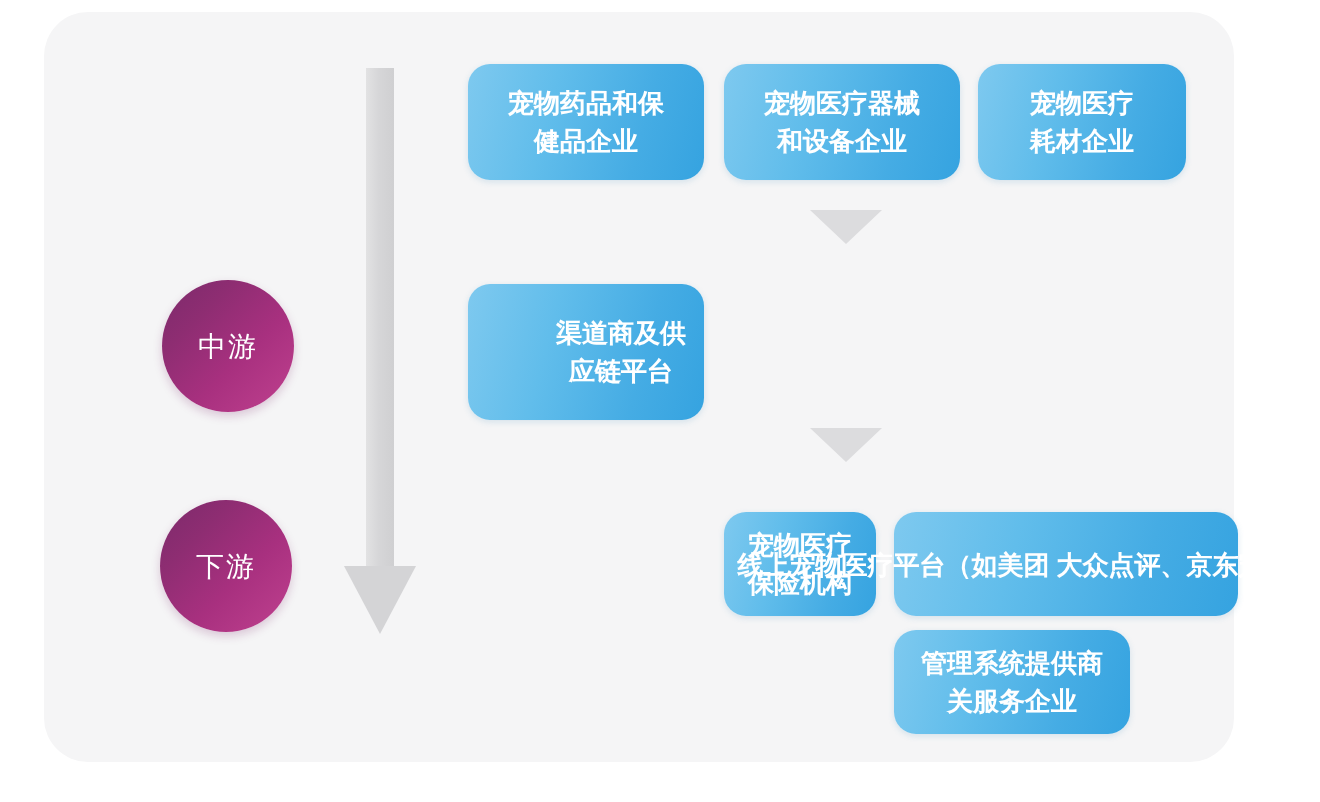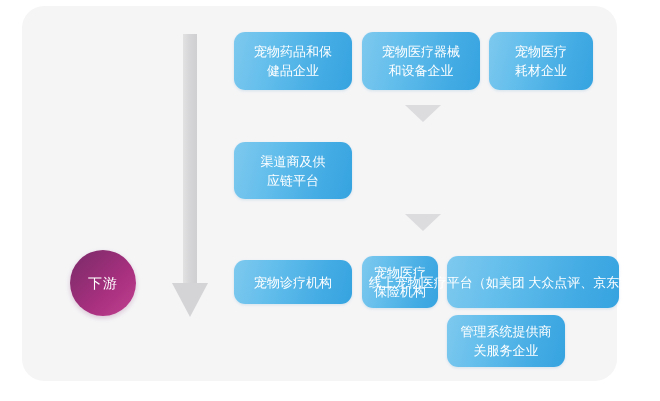--- a/index.html
+++ b/index.html
@@ -32,21 +32,21 @@
   .stage-circle span{
     color:#ffffff;
     font-size:14px;
     letter-spacing:1px;
     font-weight:400;
     line-height:1;
     white-space:nowrap;
   }
   #circle-0{left:59px;top:25px;}
   #circle-1{left:59px;top:134px;}
-  #circle-2{left:48px;top:244px;justify-content:center;}
+  #circle-2{left:58px;top:244px;justify-content:center;}
 
   
   #main-arrow{
     position:absolute;
     left:150px;top:28px;
     width:36px;height:283px;
   }
   #main-arrow .shaft{
     position:absolute;
     left:11px;top:0;
@@ -82,43 +82,46 @@
     display:flex;align-items:center;justify-content:center;
     box-sizing:border-box;
     padding:4px 9px;
   }
   .node span{
     color:#ffffff;
     font-size:13px;
     line-height:19px;
     text-align:center;
     white-space:pre-line;
-    font-weight:400;
+    font-weight:700;
   }
   .node.wide span{white-space:nowrap;}
 
   
   #node-0{left:212px;top:26px;width:118px;height:58px;}
   #node-1{left:340px;top:26px;width:118px;height:58px;}
   #node-2{left:467px;top:26px;width:104px;height:58px;}
   
-  #node-3{left:212px;top:136px;width:118px;height:57px;}
+  #node-3{left:212px;top:136px;width:118px;height:68px;justify-content:flex-end;}
   #node-4{left:340px;top:136px;width:120px;height:58px;}
   #node-5{left:466px;top:136px;width:115px;height:58px;}
   
   #node-6{left:212px;top:254px;width:118px;height:44px;}
   #node-7{left:340px;top:250px;width:76px;height:52px;}
   #node-8{left:425px;top:250px;width:172px;height:52px;}
   #node-9{left:425px;top:309px;width:118px;height:52px;}
 </style>
 </head>
 <body>
 
 <div id="panel">
 
+  <div class="stage-circle" id="circle-1">
+    <span>中游</span>
+  </div>
   <div class="stage-circle" id="circle-2">
     <span>下游</span>
   </div>
 
   <div id="main-arrow">
     <div class="shaft"></div>
     <div class="head"></div>
   </div>
 
   <div class="chevron" id="chevron-0"></div>
@@ -135,23 +138,20 @@
   <div class="node" id="node-2">
     <span>宠物医疗
 耗材企业</span>
   </div>
 
   <div class="node" id="node-3">
     <span>渠道商及供
 应链平台</span>
   </div>
 
-  <div class="node" id="node-6">
-    <span>宠物诊疗机构</span>
-  </div>
   <div class="node" id="node-7">
     <span>宠物医疗
 保险机构</span>
   </div>
   <div class="node wide" id="node-8">
     <span>线上宠物医疗平台（如美团
 大众点评、京东宠物健康等）</span>
   </div>
   <div class="node" id="node-9">
     <span>管理系统提供商

